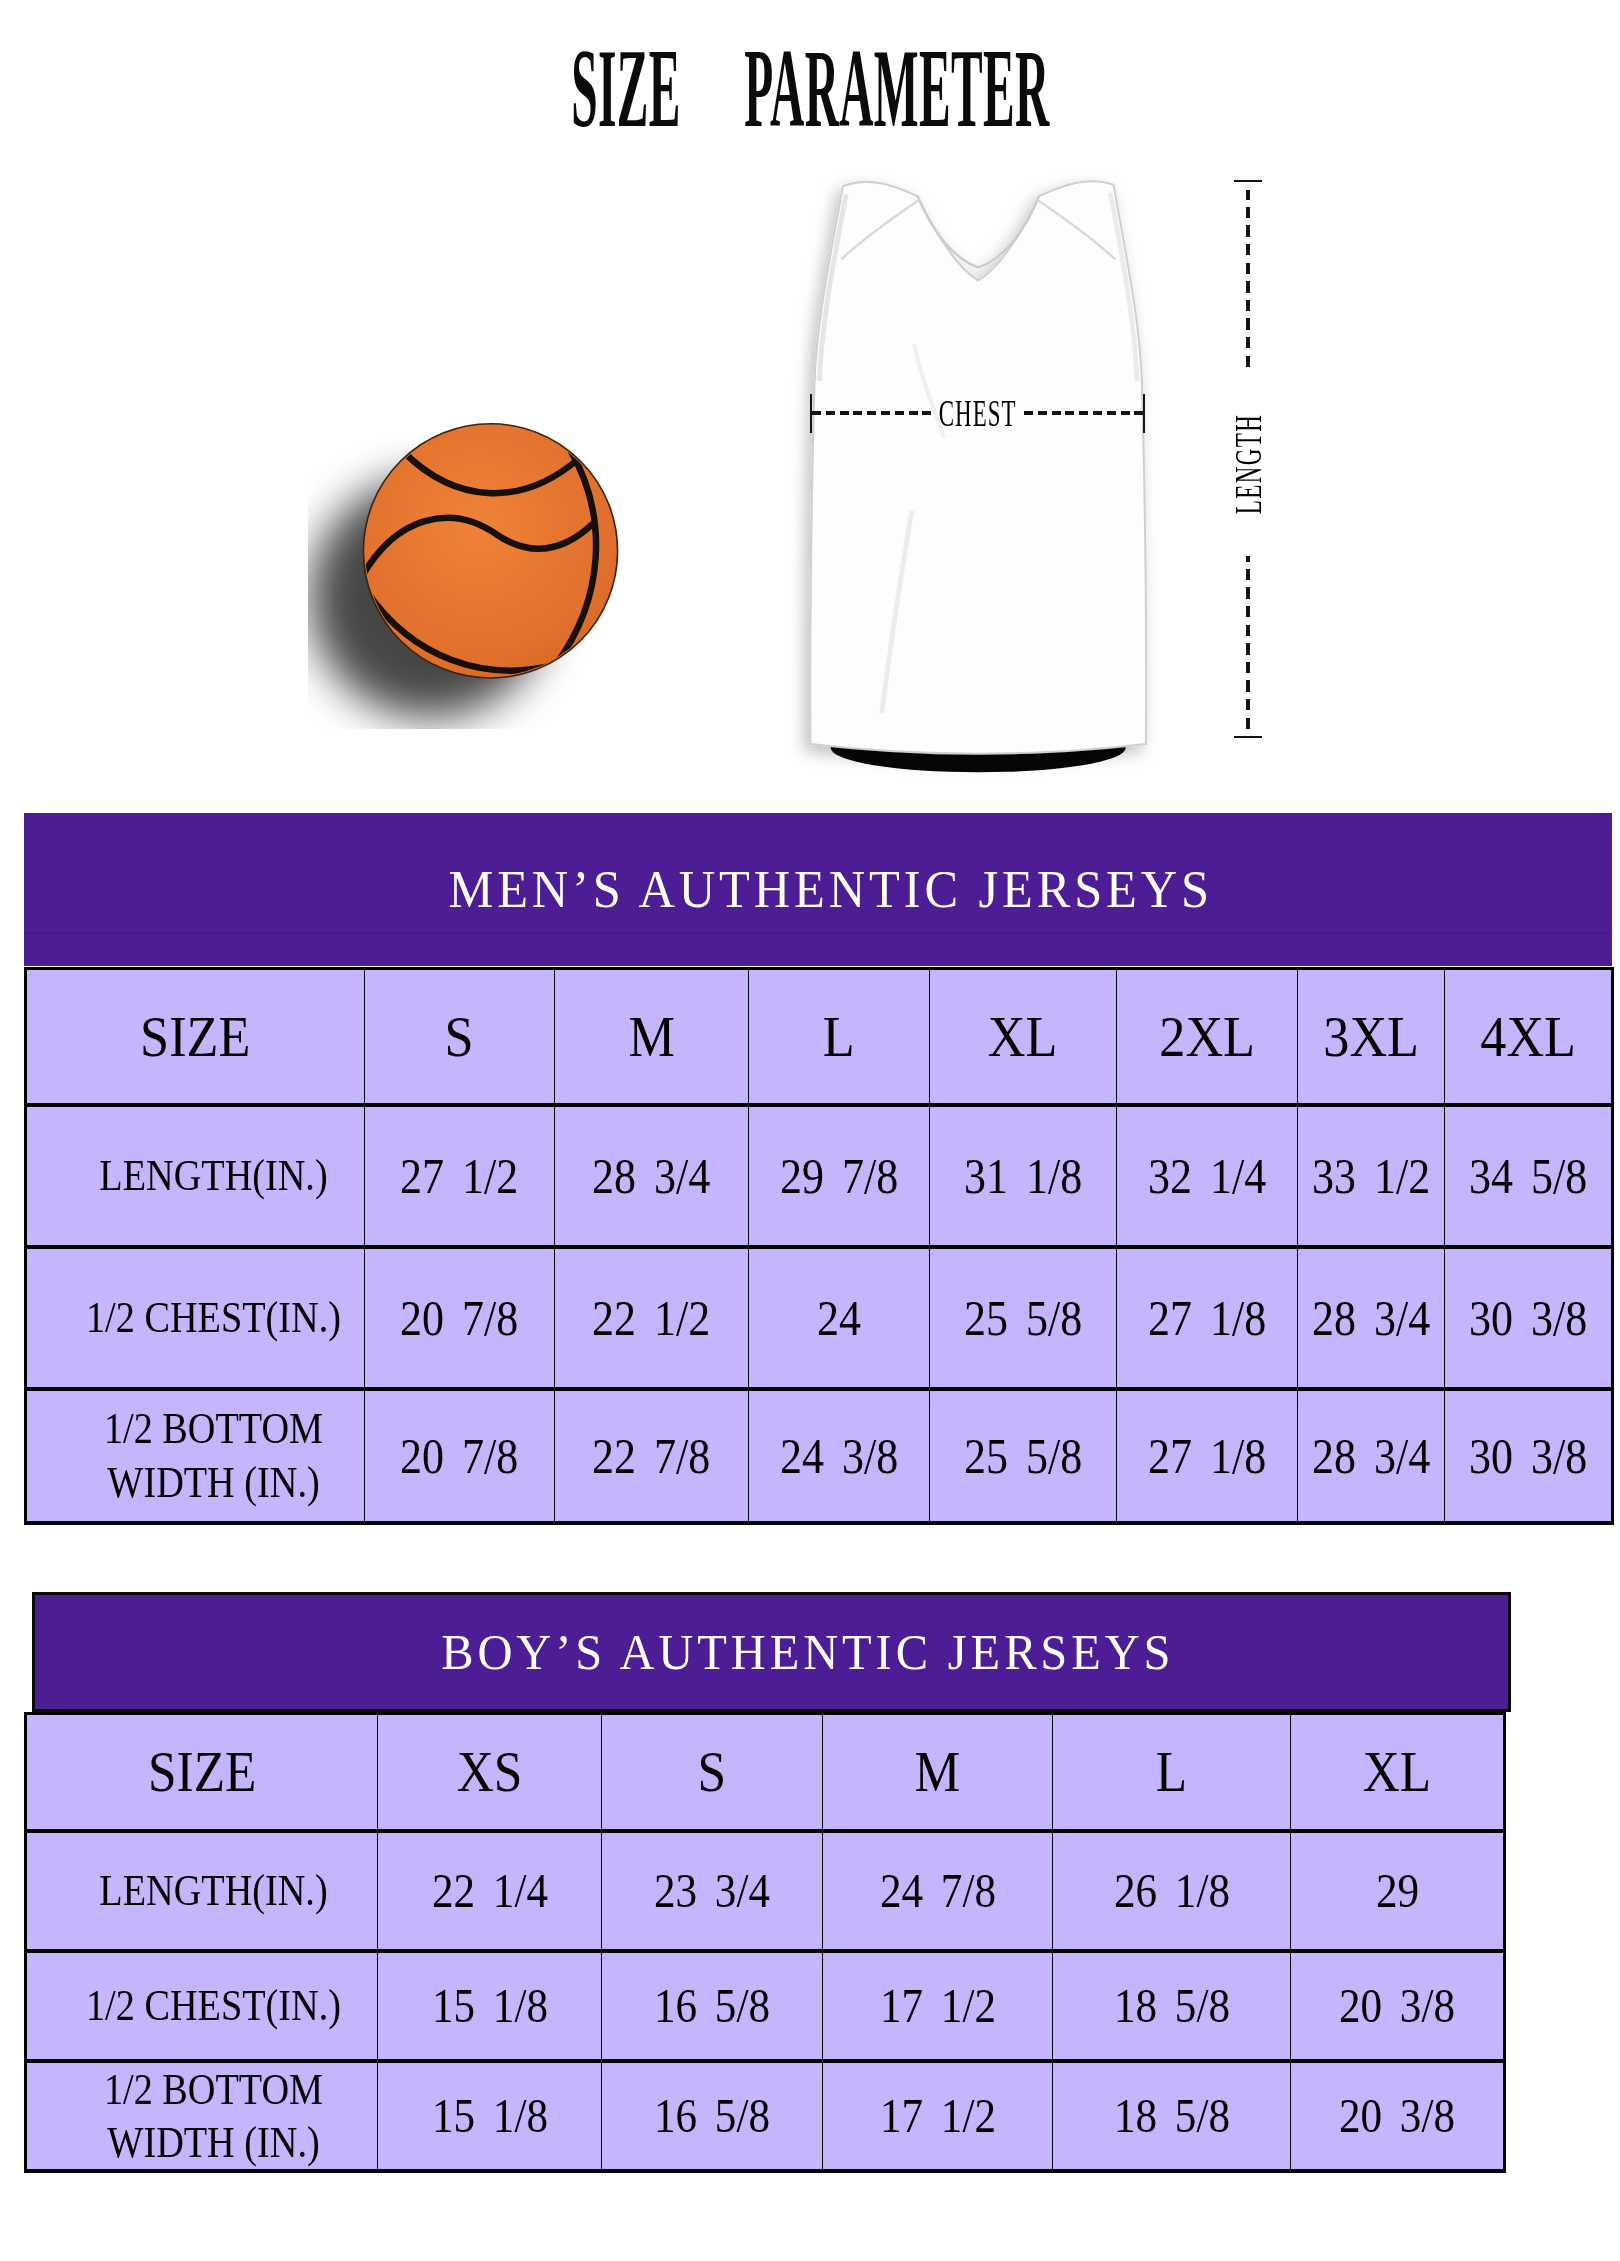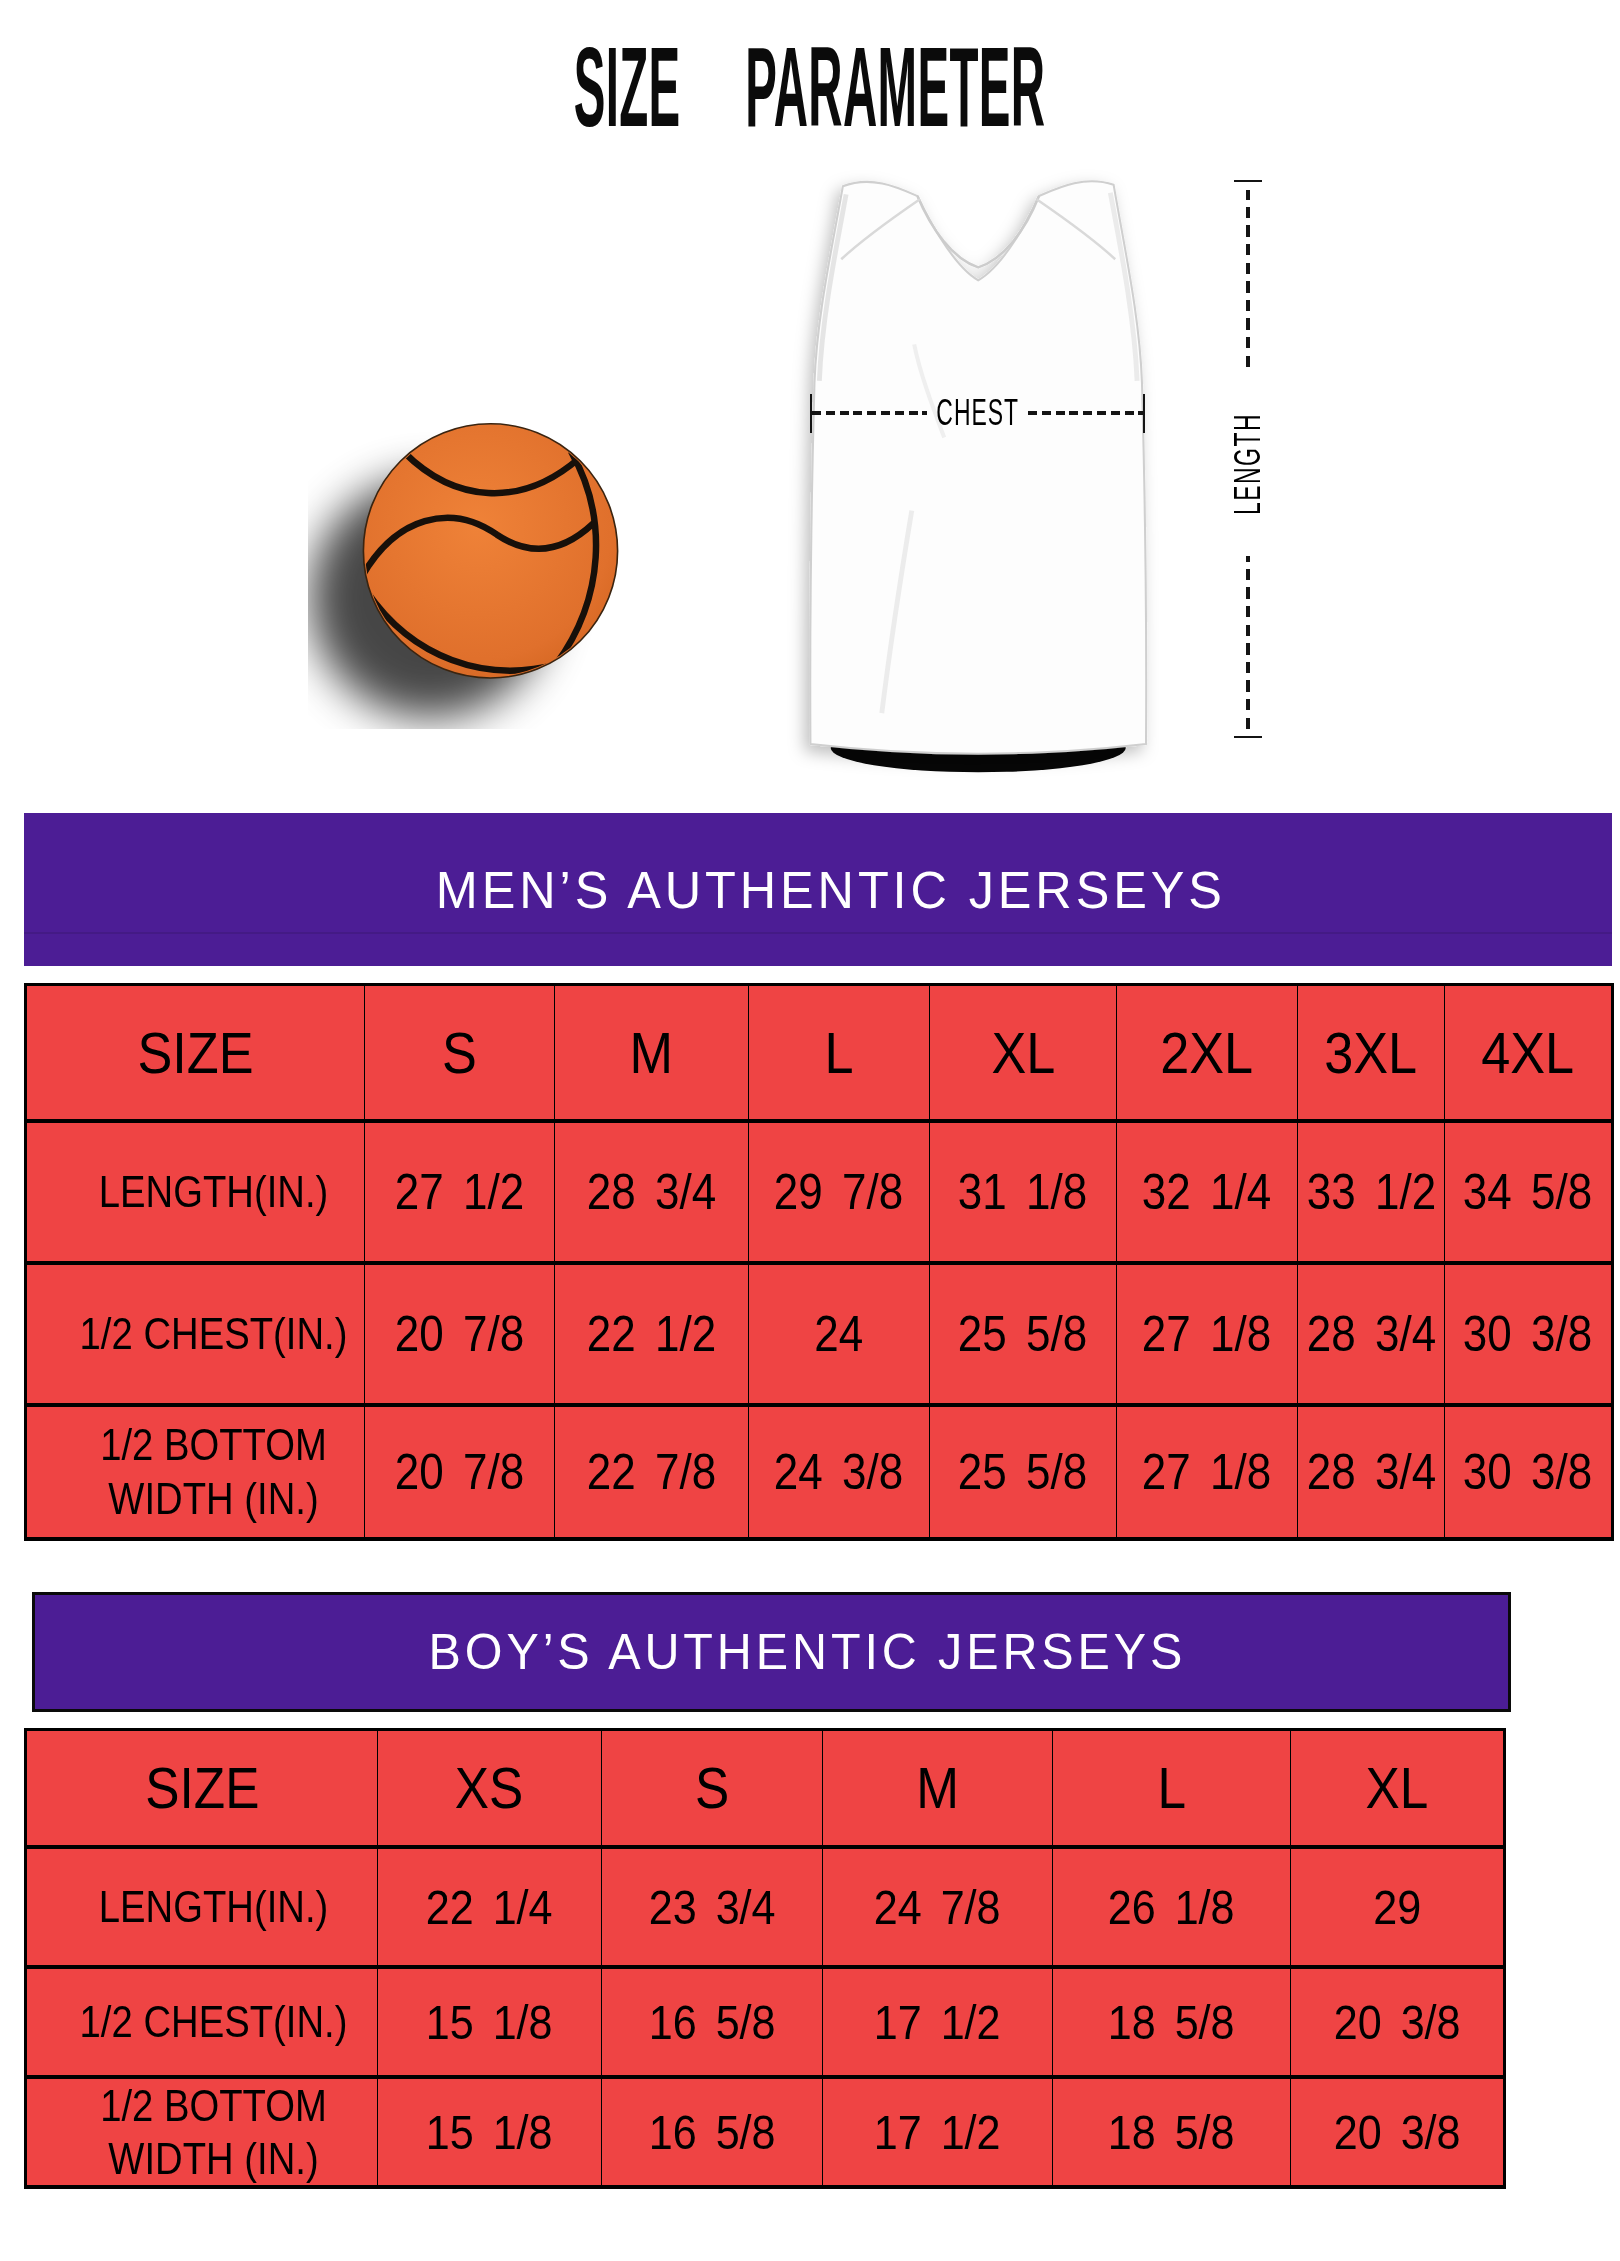--- a/index.html
+++ b/index.html
@@ -1,17 +1,17 @@
 <!DOCTYPE html>
 <html style="font-size:13px"><head>
 <meta charset="utf-8">
 <style>
   html,body{margin:0;padding:0;background:#ffffff;}
   .page{position:relative;width:1620px;height:2261px;background:#fff;
-        font-family:Liberation Sans, sans-serif;color:#000;overflow:hidden;}
+        font-family:Liberation Serif, serif;color:#000;overflow:hidden;}
 
   
   .title{position:absolute;top:31px;left:0;width:1620px;text-align:center;
          font-size:113px;font-weight:700;line-height:1;white-space:nowrap;color:#0b0b0b;}
   .title .squeeze{display:inline-block;transform:scaleX(.42);transform-origin:50% 50%;
                   word-spacing:122px;letter-spacing:0.8px;}
 
   
   .svgbox{position:absolute;}
   #ball-box{left:308px;top:389px;width:365px;height:340px;}
@@ -43,22 +43,22 @@
   .banner .btext{color:#fff;font-size:52px;letter-spacing:4px;white-space:nowrap;
                  display:inline-block;transform:scaleX(.97);}
   #mens-banner{left:24px;top:813px;width:1588px;height:153px;}
   #mens-banner .btext{padding-left:26px;}
   #mens-banner::after{content:"";position:absolute;left:0;right:0;top:119px;height:1.6px;
                       background:rgba(0,0,0,.10);}
   #boys-banner{left:32px;top:1592px;width:1479px;height:120px;border:3.2px solid #0a0a0a;}
   #boys-banner .btext{padding-left:75px;font-size:50px;}
 
   
-  table.size{position:absolute;border-collapse:collapse;table-layout:fixed;background:#ef4444;
-             border:3.2px solid #000;margin-top:16px;}
+  table.size{position:absolute;border-collapse:collapse;table-layout:fixed;background:#c4b5fd;
+             border:3.2px solid #000;}
   table.size td{border:1.6px solid #000;border-bottom-width:4px;text-align:center;
                 vertical-align:middle;padding:0;}
   #mens-table{left:24px;top:967px;width:1588px;}
   #boys-table{left:24px;top:1712px;width:1479px;}
 
   #mens-table tr:nth-child(1){height:136px;}
   #mens-table tr:nth-child(2){height:142px;}
   #mens-table tr:nth-child(3){height:142px;}
   #mens-table tr:nth-child(4){height:134px;}
   #boys-table tr:nth-child(1){height:117px;}

